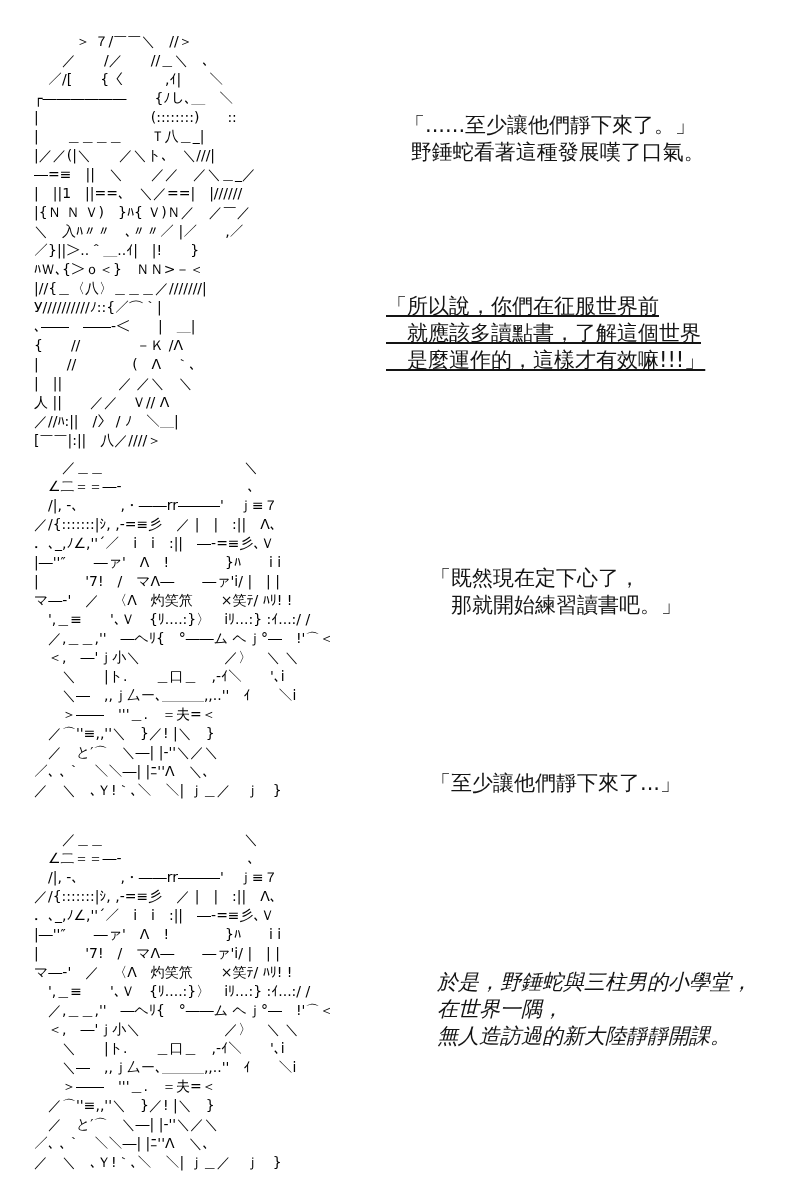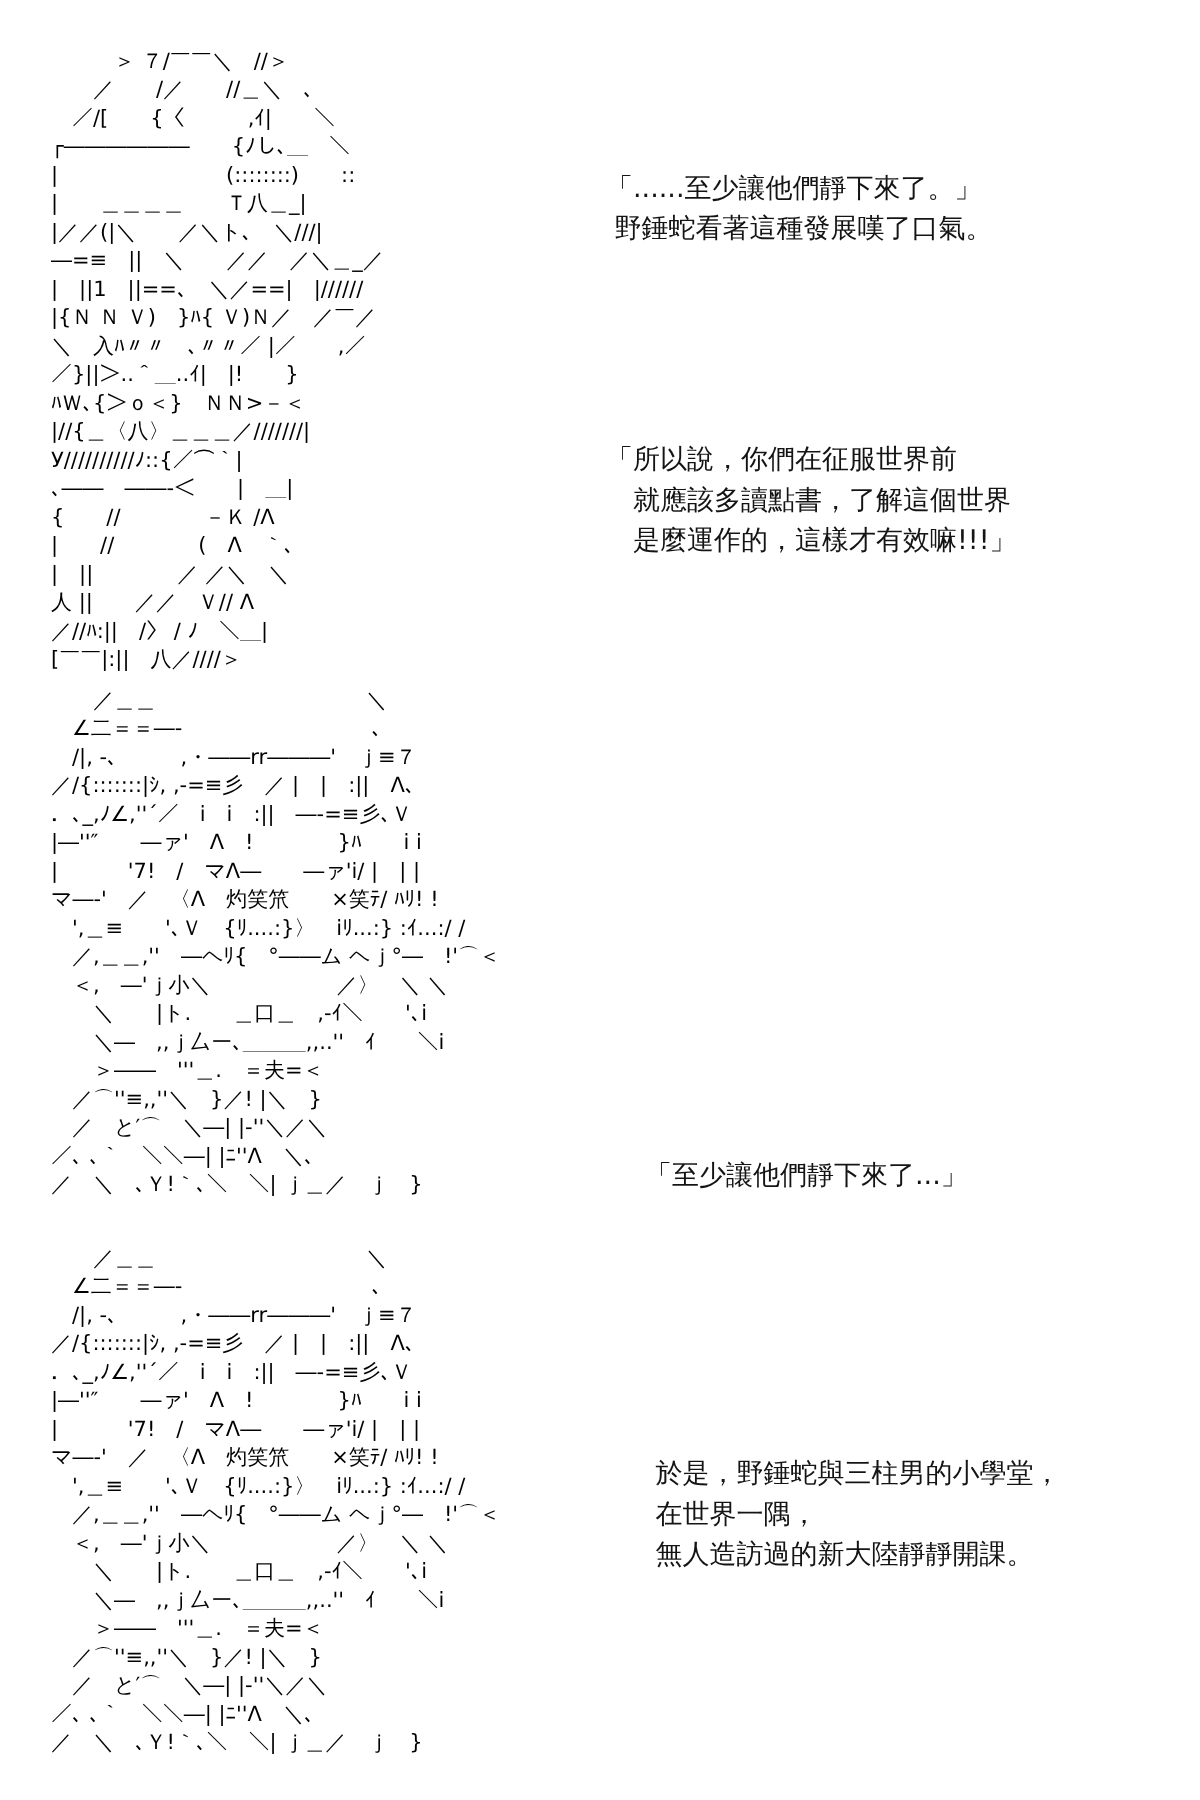--- a/index.html
+++ b/index.html
@@ -11,21 +11,21 @@
   .aa {
     position:absolute; margin:0;
     font-family:"DejaVu Sans", sans-serif;
     font-size:14px; line-height:19px;
     white-space:pre; color:#000000;
     letter-spacing:0px;
   }
   .dlg {
     position:absolute; margin:0;
     font-family:"DejaVu Sans", sans-serif;
-    font-size:18px; line-height:27px;
+    font-size:21px; line-height:27px;
     white-space:pre; color:#141414;
   }
 </style>
 </head>
 <body>
 
 <div class="page">
 
   <pre class="aa" style="left:34px; top:32px;">　　　＞ ７/￣￣＼　//＞
 　　／　　/／　　//＿＼　､
@@ -84,24 +84,26 @@
 　　＼―　,,ｊ厶ー､＿＿＿,,..''　ｲ　　＼i
 　　＞――　'''＿.　＝夫=＜
 　／⌒''≡,,''＼　}／! |＼　}
 　／　と′⌒　＼―| |-''＼／＼
 ／､ ､｀　＼＼―| |ﾆ''Λ　＼､
 ／　＼　､Ｙ!｀､＼　＼| ｊ＿／　ｊ　}</pre>
 
   <div class="dlg" style="left:404px; top:112px;">「......至少讓他們靜下來了。」
  野錘蛇看著這種發展嘆了口氣。</div>
 
-  <div class="dlg" style="left:404px; top:293px;">「所以說，你們在征服世界前
+  <div class="dlg" style="left:386px; top:293px;text-decoration:underline;">「所以說，你們在征服世界前
 　就應該多讀點書，了解這個世界
 　是麼運作的，這樣才有效嘛!!!」</div>
 
+  <div class="dlg" style="left:430px; top:565px;">「既然現在定下心了，
+　那就開始練習讀書吧。」</div>
 
   <div class="dlg" style="left:430px; top:770px;">「至少讓他們靜下來了...」</div>
 
-  <div class="dlg" style="left:437px; top:969px;">於是，野錘蛇與三柱男的小學堂，
+  <div class="dlg" style="left:437px; top:969px;font-style:italic;">於是，野錘蛇與三柱男的小學堂，
 在世界一隅，
 無人造訪過的新大陸靜靜開課。</div>
 
 </div>
 
 </body></html>

